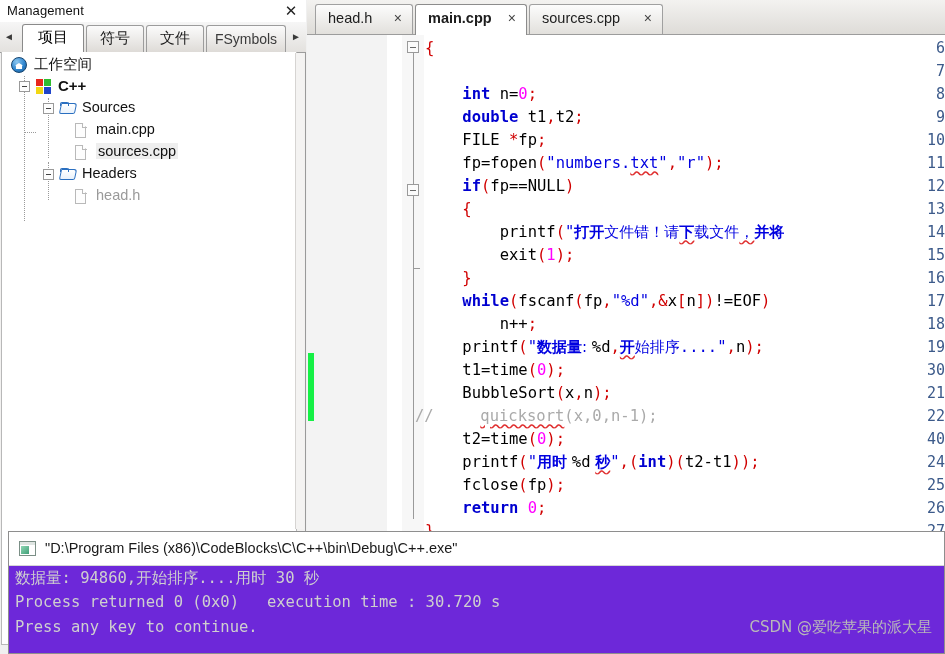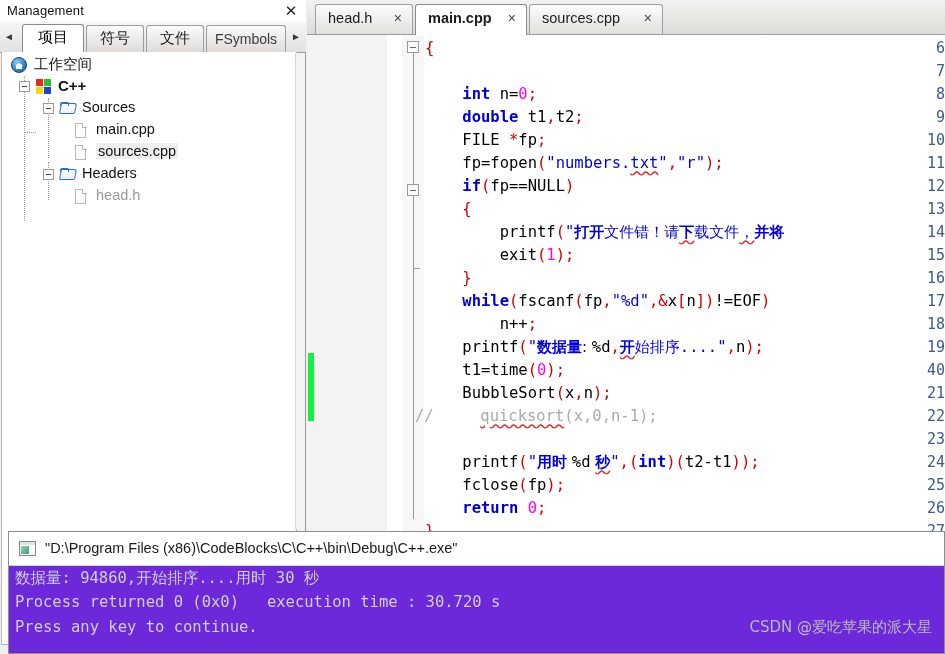--- a/index.html
+++ b/index.html
@@ -329,24 +329,24 @@
       <div class="lnum" style="top:96px;">10</div>
       <div class="lnum" style="top:119px;">11</div>
       <div class="lnum" style="top:142px;">12</div>
       <div class="lnum" style="top:165px;">13</div>
       <div class="lnum" style="top:188px;">14</div>
       <div class="lnum" style="top:211px;">15</div>
       <div class="lnum" style="top:234px;">16</div>
       <div class="lnum" style="top:257px;">17</div>
       <div class="lnum" style="top:280px;">18</div>
       <div class="lnum" style="top:303px;">19</div>
-      <div class="lnum" style="top:326px;">40</div>
+      <div class="lnum" style="top:326px;">30</div>
       <div class="lnum" style="top:349px;">21</div>
       <div class="lnum" style="top:372px;">22</div>
-      <div class="lnum" style="top:395px;">23</div>
+      <div class="lnum" style="top:395px;">40</div>
       <div class="lnum" style="top:418px;">24</div>
       <div class="lnum" style="top:441px;">25</div>
       <div class="lnum" style="top:464px;">26</div>
       <div class="lnum" style="top:487px;">27</div>
 
       <div class="codeline" style="top:4px;"><span class="punct">{</span></div>
       <div class="codeline" style="top:50px;">    <span class="kw">int</span> n=<span class="num">0</span><span class="punct">;</span></div>
       <div class="codeline" style="top:73px;">    <span class="kw">double</span> t1<span class="punct">,</span>t2<span class="punct">;</span></div>
       <div class="codeline" style="top:96px;">    FILE <span class="punct">*</span>fp<span class="punct">;</span></div>
       <div class="codeline" style="top:119px;">    fp=fopen<span class="punct">(</span><span class="str">"numbers.<span class="sq">txt</span>"</span><span class="punct">,</span><span class="str">"r"</span><span class="punct">);</span></div>
@@ -354,20 +354,21 @@
       <div class="codeline" style="top:165px;">    <span class="punct">{</span></div>
       <div class="codeline" style="top:188px;">        printf<span class="punct">(</span><span class="str">"</span><span class="cnb str">打开</span><span class="cn str">文件错！请</span><span class="cnb str sq">下</span><span class="cn str">载文件</span><span class="cn str sq">，</span><span class="cnb str">并将</span></div>
       <div class="codeline" style="top:211px;">        exit<span class="punct">(</span><span class="num">1</span><span class="punct">);</span></div>
       <div class="codeline" style="top:234px;">    <span class="punct">}</span></div>
       <div class="codeline" style="top:257px;">    <span class="kw">while</span><span class="punct">(</span>fscanf<span class="punct">(</span>fp<span class="punct">,</span><span class="str">"%d"</span><span class="punct">,&amp;</span>x<span class="punct">[</span>n<span class="punct">])</span>!=EOF<span class="punct">)</span></div>
       <div class="codeline" style="top:280px;">        n++<span class="punct">;</span></div>
       <div class="codeline" style="top:303px;">    printf<span class="punct">(</span><span class="str">"</span><span class="cnb str">数据量</span><span class="cn str">: </span>%d<span class="punct">,</span><span class="cnb str sq">开</span><span class="cn str">始排序</span><span class="str">...."</span><span class="punct">,</span>n<span class="punct">);</span></div>
       <div class="codeline" style="top:326px;">    t1=time<span class="punct">(</span><span class="num">0</span><span class="punct">);</span></div>
       <div class="codeline" style="top:349px;">    BubbleSort<span class="punct">(</span>x<span class="punct">,</span>n<span class="punct">);</span></div>
       <div class="codeline" style="top:372px;left:108px;"><span class="cmt">//     <span class="sq">quicksort</span>(x,0,n-1);</span></div>
+      <div class="codeline" style="top:395px;">    t2=time<span class="punct">(</span><span class="num">0</span><span class="punct">);</span></div>
       <div class="codeline" style="top:418px;">    printf<span class="punct">(</span><span class="str">"</span><span class="cnb str">用时</span><span class="cn str"> </span>%d<span class="cn str"> </span><span class="cnb str sq">秒</span><span class="str">"</span><span class="punct">,(</span><span class="kw">int</span><span class="punct">)(</span>t2-t1<span class="punct">));</span></div>
       <div class="codeline" style="top:441px;">    fclose<span class="punct">(</span>fp<span class="punct">);</span></div>
       <div class="codeline" style="top:464px;">    <span class="kw">return</span> <span class="num">0</span><span class="punct">;</span></div>
       <div class="codeline" style="top:487px;"><span class="punct">}</span></div>
     </div>
   </div>
 
   <div id="console">
     <div id="con-title">
       <div id="con-ico"></div>

